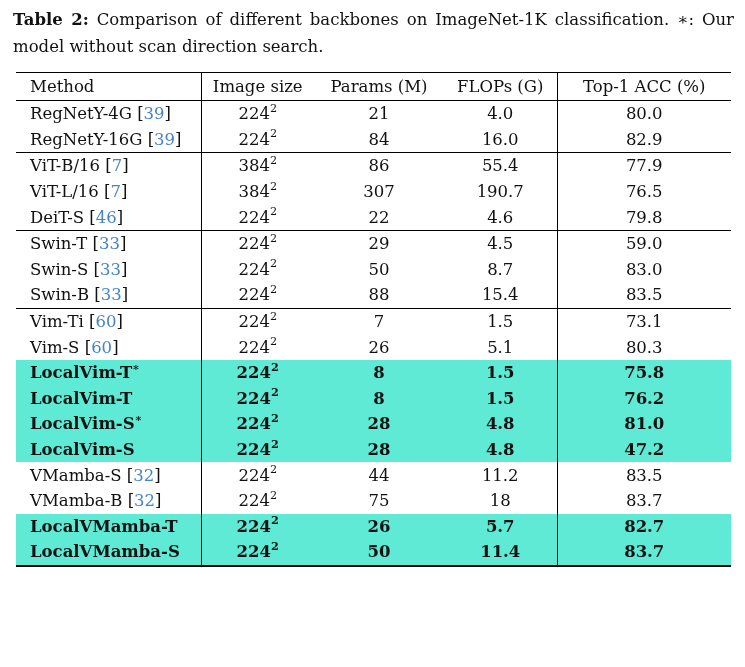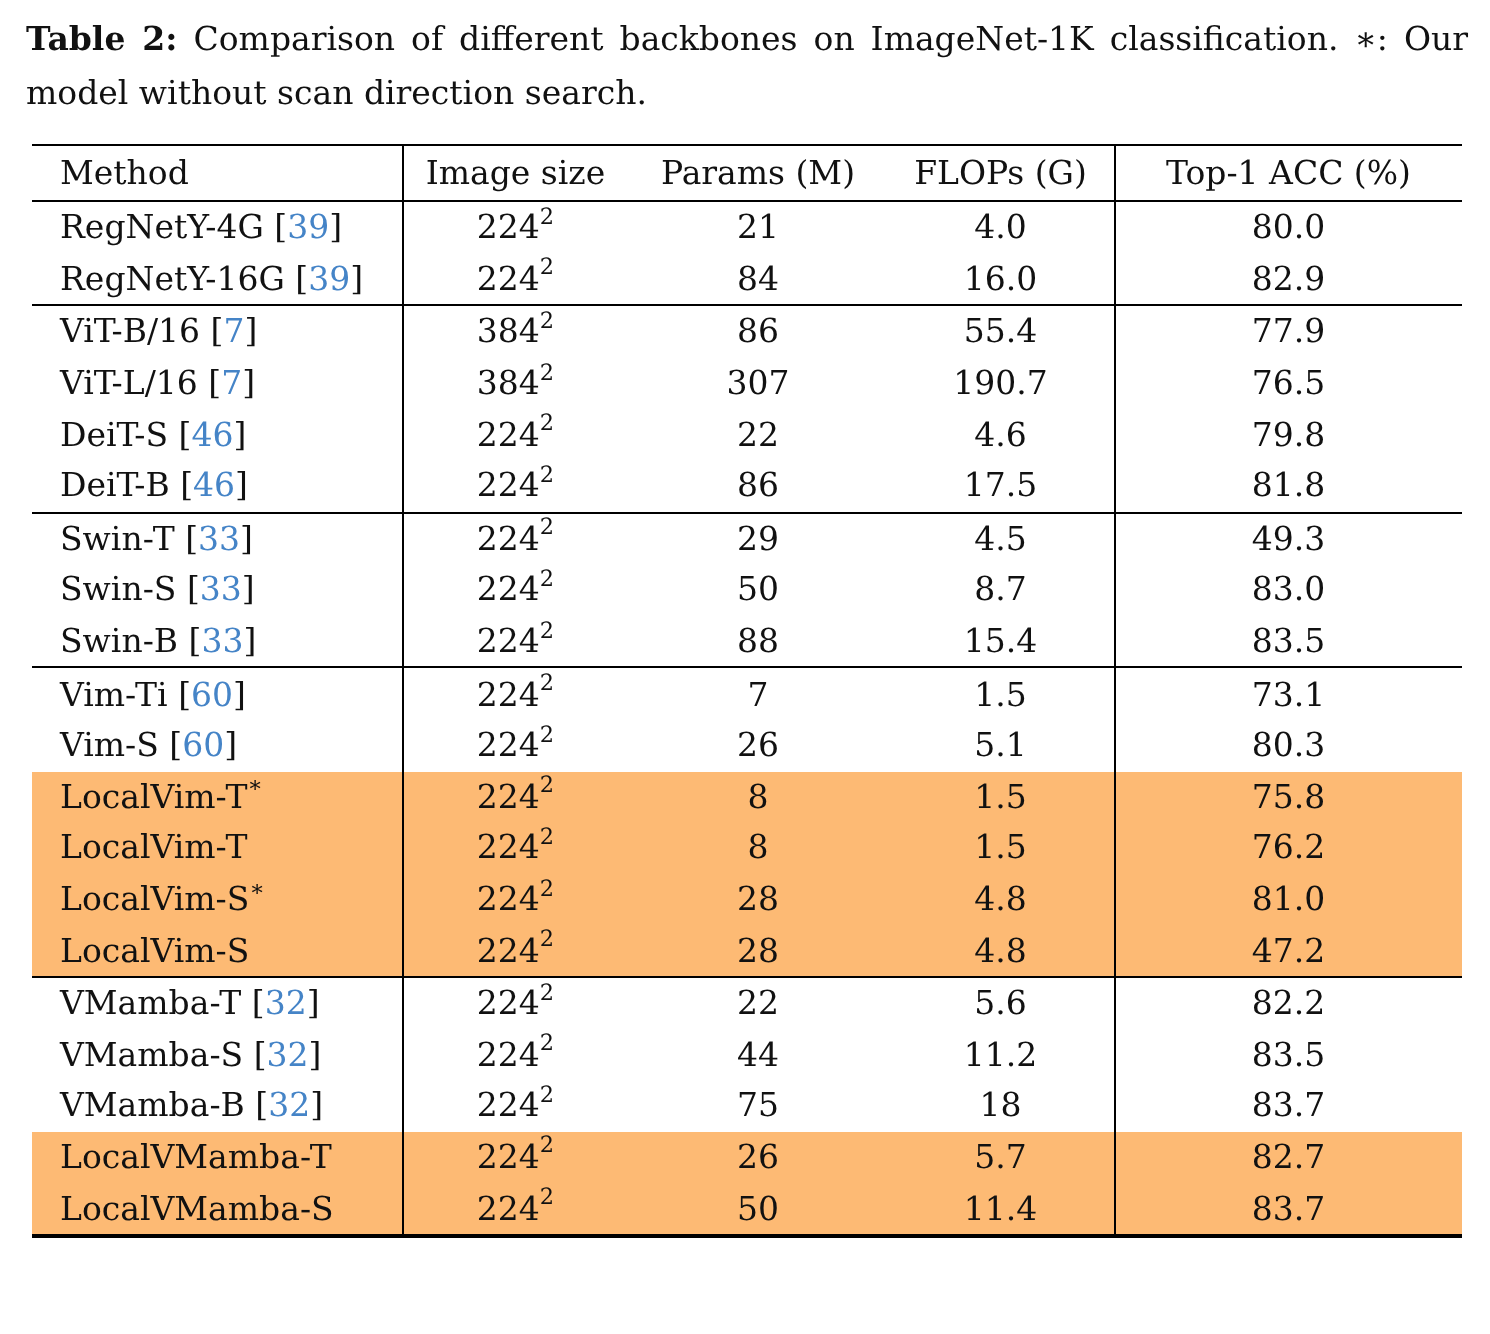--- a/index.html
+++ b/index.html
@@ -49,21 +49,21 @@
   }
   thead th { height: 27px; text-align: center; }
   thead tr { border-bottom: 1.2px solid #000; }
   th:first-child, td:first-child {
     text-align: left;
     padding-left: 14px;
   }
   th:nth-child(1), td:nth-child(1) { border-right: 1.2px solid #000; margin-top: 37px; }
   th:nth-child(4), td:nth-child(4) { border-right: 1.2px solid #000; }
   tr.rule { border-top: 1.2px solid #000; }
-  tr.hl td { background: #fdba74; }
+  tr.hl td { background: #5eead4; font-weight: bold; }
   sup {
     font-size: 68%;
     position: relative;
     top: -1px;
     line-height: 0;
   }
   .cite { color: #4584c7; }
   .bracket { color: #111111; }
 </style>
 </head>
@@ -120,33 +120,26 @@
     <td>190.7</td>
     <td>76.5</td>
   </tr>
       <tr>
     <td><span class="mname">DeiT-S</span><span class="mcitewrap"><span class="bracket"> [</span><span class="cite">46</span><span class="bracket">]</span></span></td>
     <td><span class="isize">224</span><sup class="iexp">2</sup></td>
     <td>22</td>
     <td>4.6</td>
     <td>79.8</td>
   </tr>
-      <tr>
-    <td><span class="mname">DeiT-B</span><span class="mcitewrap"><span class="bracket"> [</span><span class="cite">46</span><span class="bracket">]</span></span></td>
-    <td><span class="isize">224</span><sup class="iexp">2</sup></td>
-    <td>86</td>
-    <td>17.5</td>
-    <td>81.8</td>
-  </tr>
       <tr class="rule">
     <td><span class="mname">Swin-T</span><span class="mcitewrap"><span class="bracket"> [</span><span class="cite">33</span><span class="bracket">]</span></span></td>
     <td><span class="isize">224</span><sup class="iexp">2</sup></td>
     <td>29</td>
     <td>4.5</td>
-    <td>49.3</td>
+    <td>59.0</td>
   </tr>
       <tr>
     <td><span class="mname">Swin-S</span><span class="mcitewrap"><span class="bracket"> [</span><span class="cite">33</span><span class="bracket">]</span></span></td>
     <td><span class="isize">224</span><sup class="iexp">2</sup></td>
     <td>50</td>
     <td>8.7</td>
     <td>83.0</td>
   </tr>
       <tr>
     <td><span class="mname">Swin-B</span><span class="mcitewrap"><span class="bracket"> [</span><span class="cite">33</span><span class="bracket">]</span></span></td>
@@ -189,27 +182,20 @@
     <td>28</td>
     <td>4.8</td>
     <td>81.0</td>
   </tr>
       <tr class="hl">
     <td><span class="mname">LocalVim-S</span></td>
     <td><span class="isize">224</span><sup class="iexp">2</sup></td>
     <td>28</td>
     <td>4.8</td>
     <td>47.2</td>
-  </tr>
-      <tr class="rule">
-    <td><span class="mname">VMamba-T</span><span class="mcitewrap"><span class="bracket"> [</span><span class="cite">32</span><span class="bracket">]</span></span></td>
-    <td><span class="isize">224</span><sup class="iexp">2</sup></td>
-    <td>22</td>
-    <td>5.6</td>
-    <td>82.2</td>
   </tr>
       <tr>
     <td><span class="mname">VMamba-S</span><span class="mcitewrap"><span class="bracket"> [</span><span class="cite">32</span><span class="bracket">]</span></span></td>
     <td><span class="isize">224</span><sup class="iexp">2</sup></td>
     <td>44</td>
     <td>11.2</td>
     <td>83.5</td>
   </tr>
       <tr>
     <td><span class="mname">VMamba-B</span><span class="mcitewrap"><span class="bracket"> [</span><span class="cite">32</span><span class="bracket">]</span></span></td>

